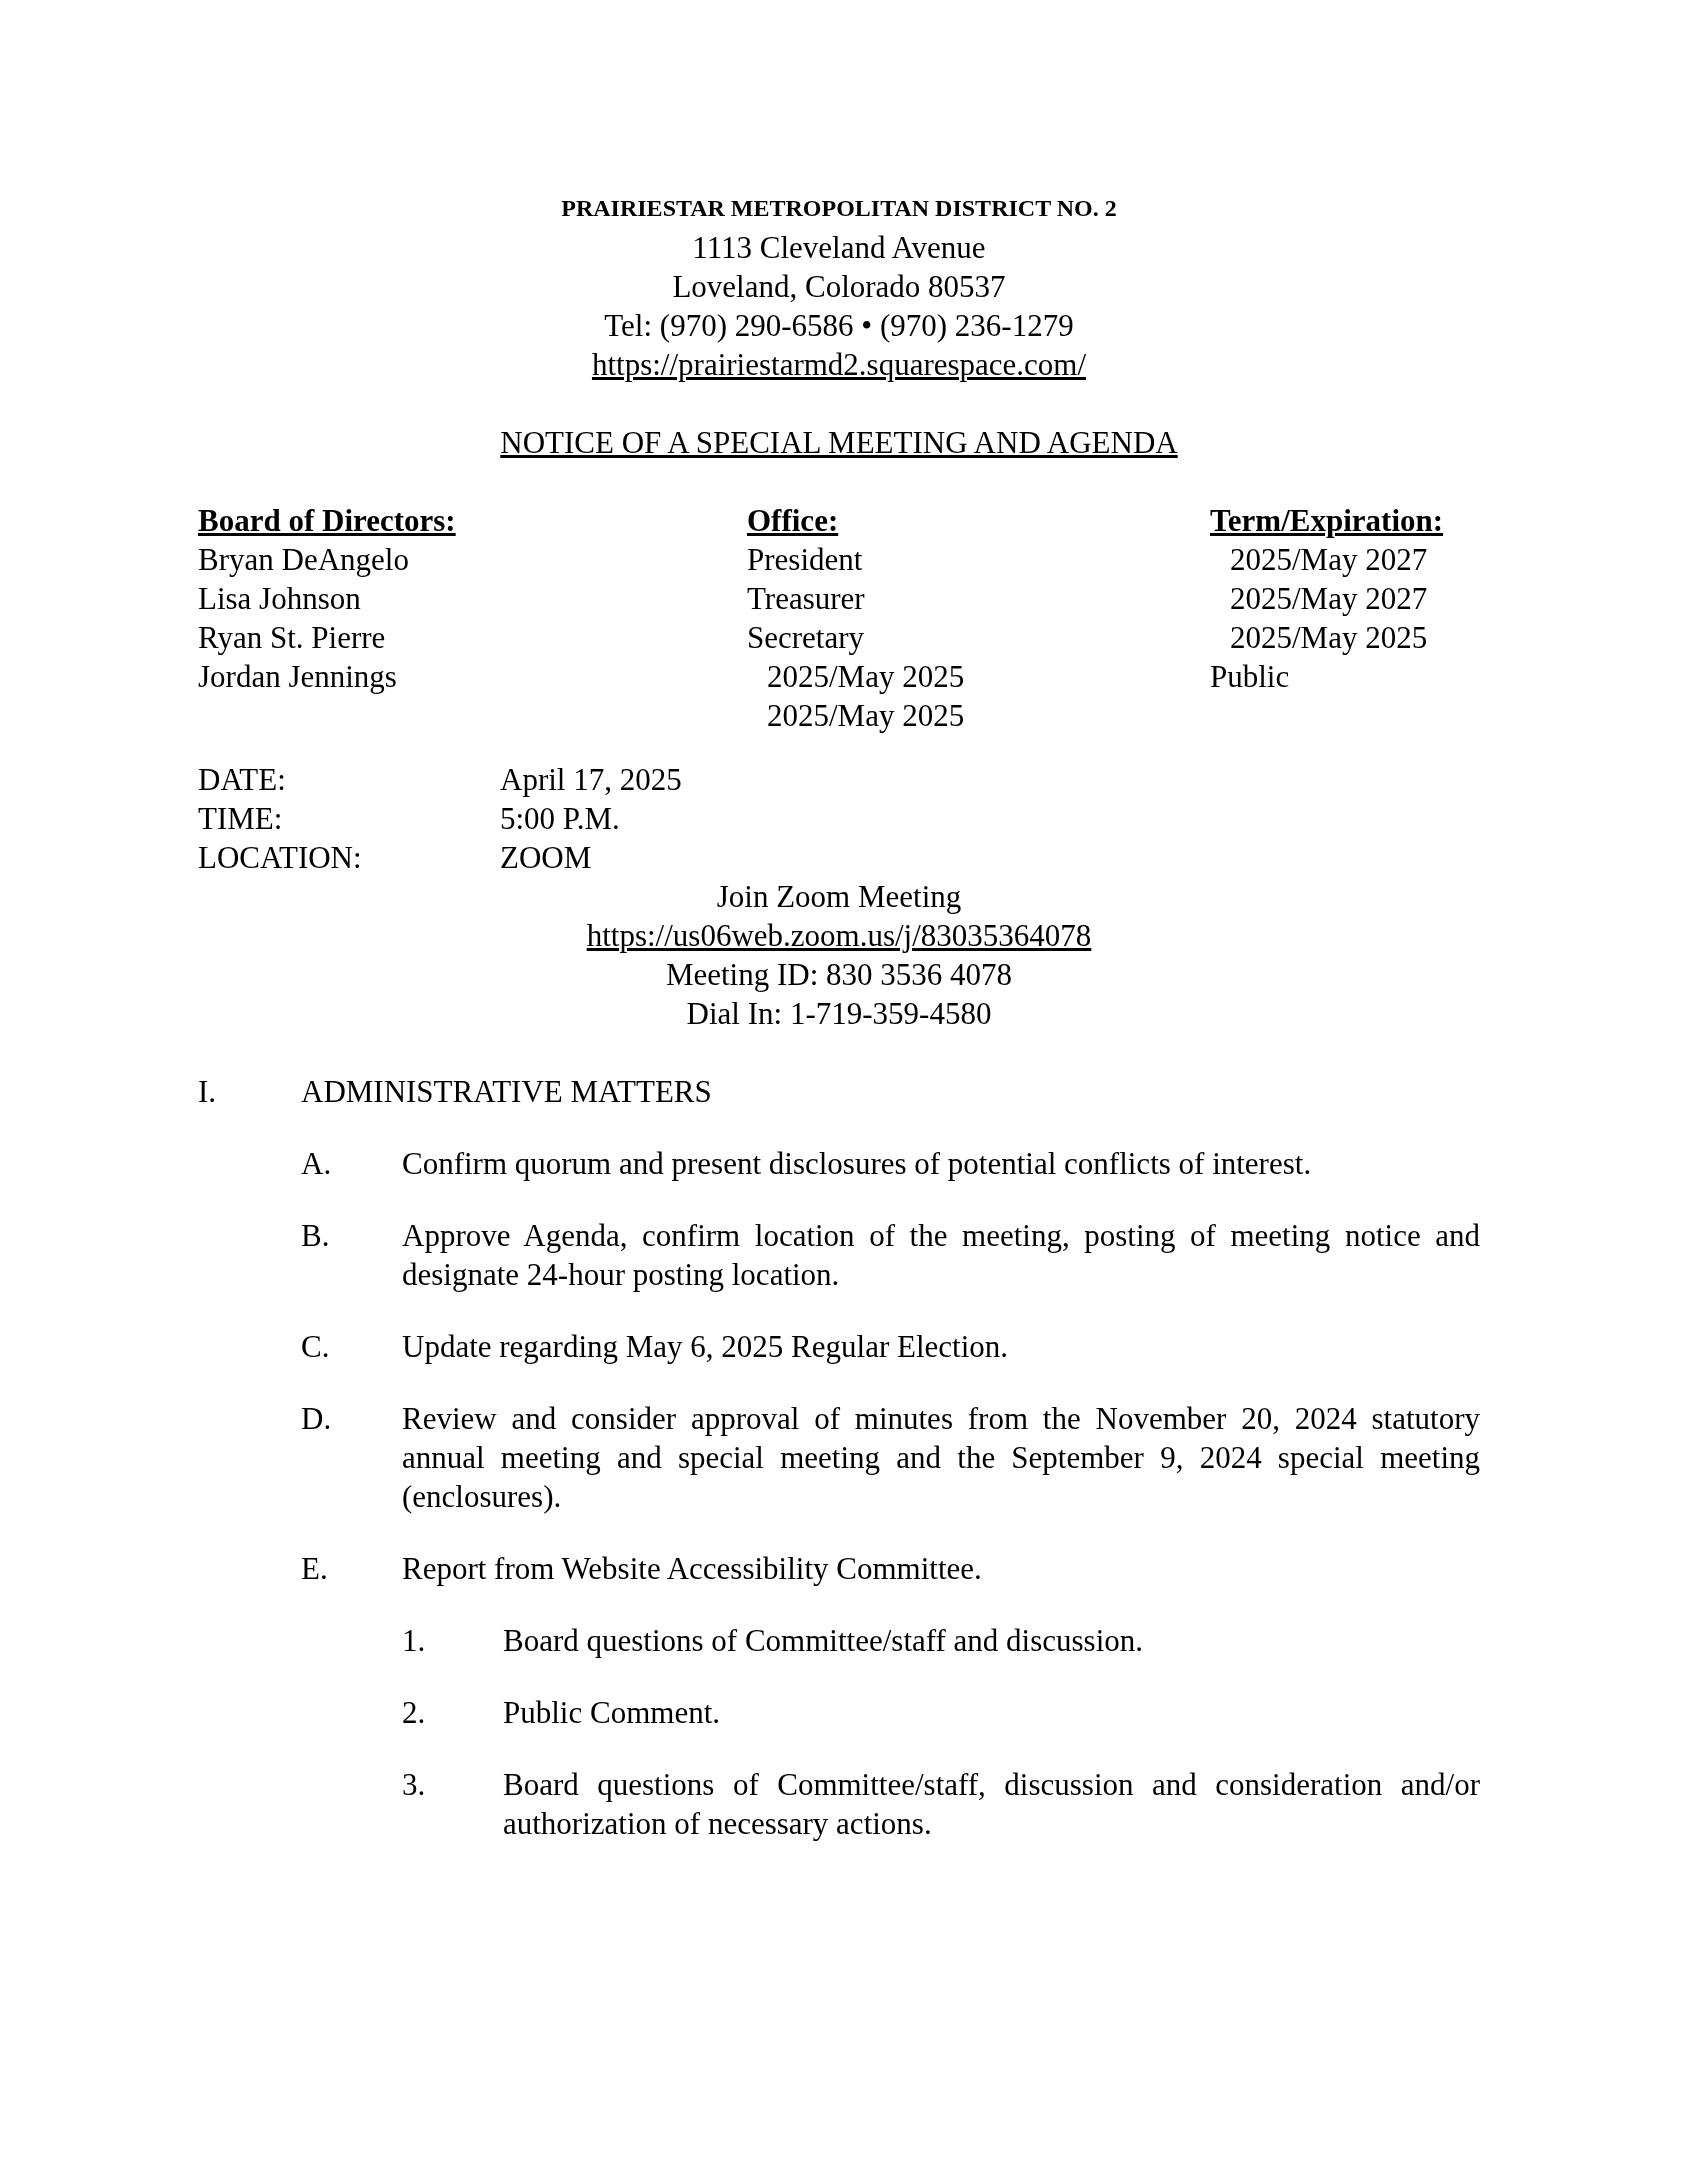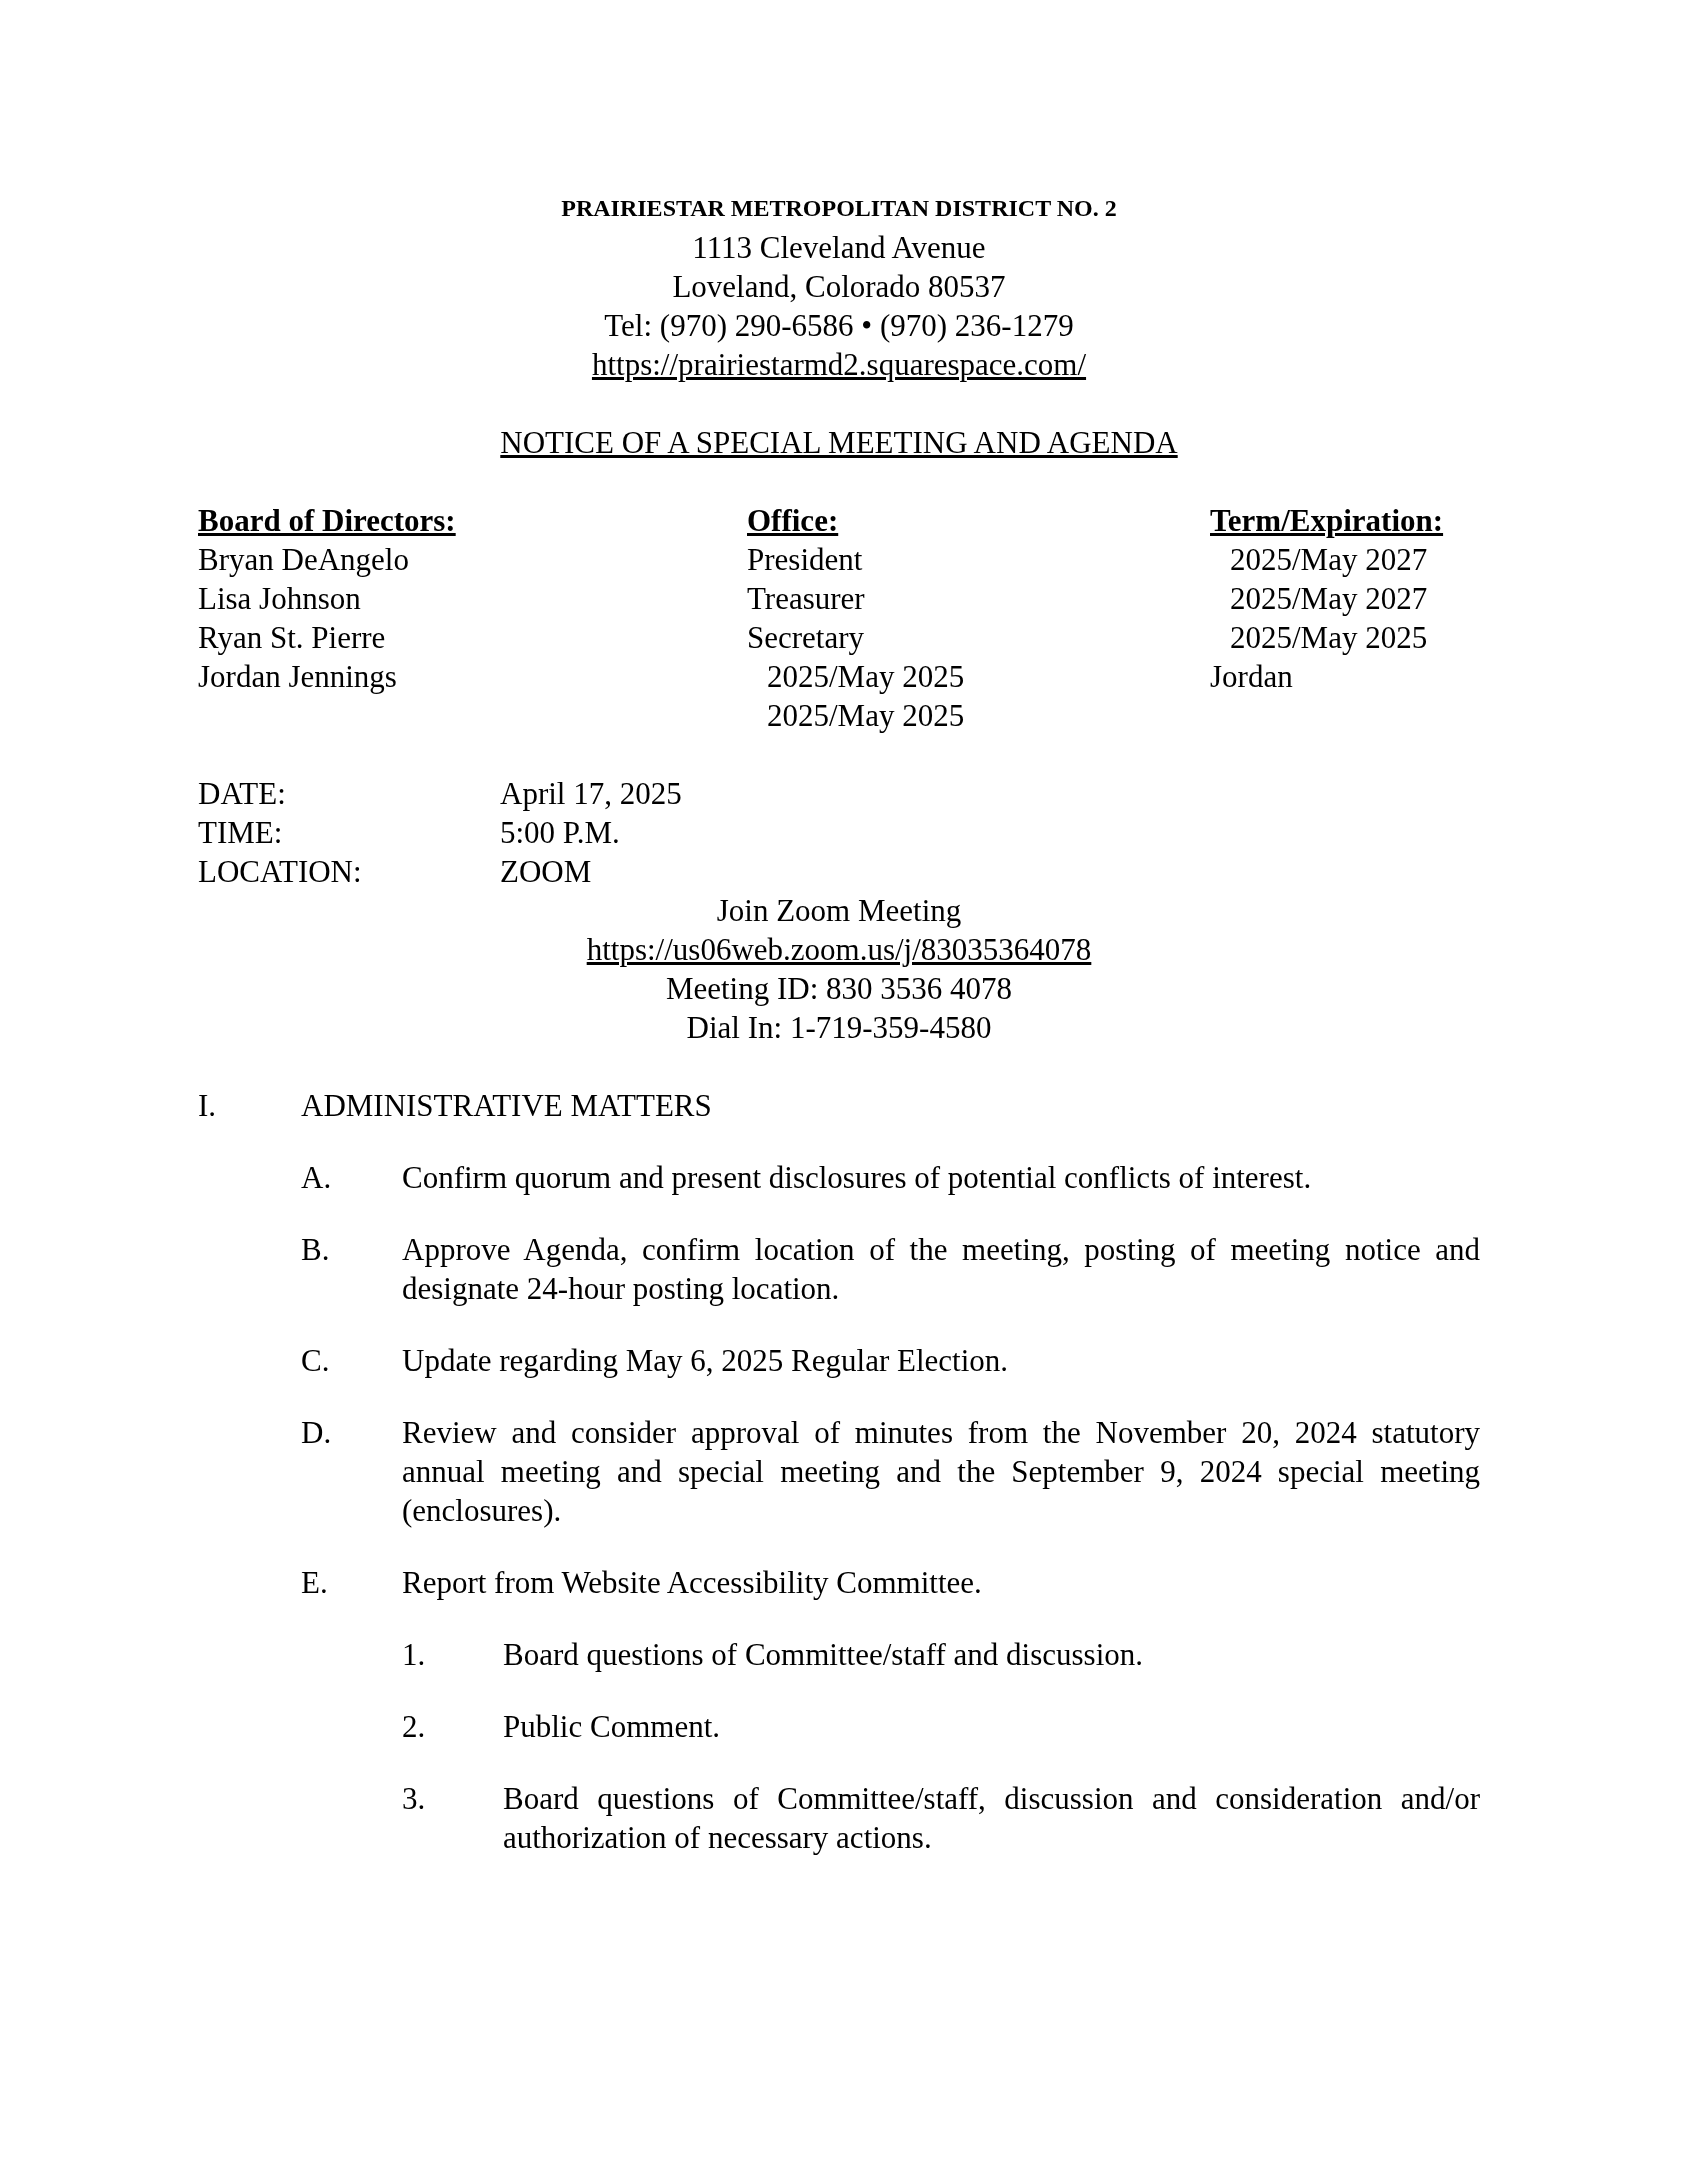--- a/index.html
+++ b/index.html
@@ -36,21 +36,21 @@
     text-decoration: underline;
   }
   .board-grid {
     margin-top: 39px;
     display: grid;
     grid-template-columns: 549px 463px 1fr;
   }
   .board-grid .cell { line-height: 39px; }
   .term-value { padding-left: 20px; }
   .meeting-info {
-    margin-top: 39px;
+    margin-top: 25px;
     display: grid;
     grid-template-columns: 302px 1fr;
   }
   .zoom-block { }
   .agenda { margin-top: 39px; }
   .agenda-heading { display: flex; }
   .roman-numeral { width: 103px; flex: 0 0 103px; }
   .agenda-item {
     display: flex;
     margin-top: 33px;
@@ -95,21 +95,21 @@
     <div class="cell">Treasurer</div>
     <div class="cell term-value">2025/May 2027</div>
 
     <div class="cell">Ryan St. Pierre</div>
     <div class="cell">Secretary</div>
     <div class="cell term-value">2025/May 2025</div>
 
     <div class="cell">Jordan Jennings</div>
     <div class="cell term-value">2025/May 2025</div>
 
-    <div class="cell">Jordan</div>
+    <div class="cell">Public</div>
     <div class="cell"></div>
     <div class="cell term-value">2025/May 2025</div>
   </div>
 
   <div class="meeting-info">
     <div>DATE:</div>
     <div>April 17, 2025</div>
     <div>TIME:</div>
     <div>5:00 P.M.</div>
     <div>LOCATION:</div>

